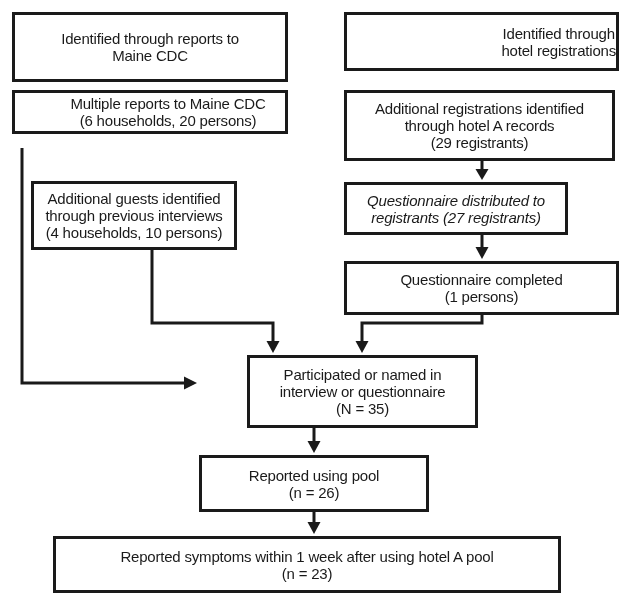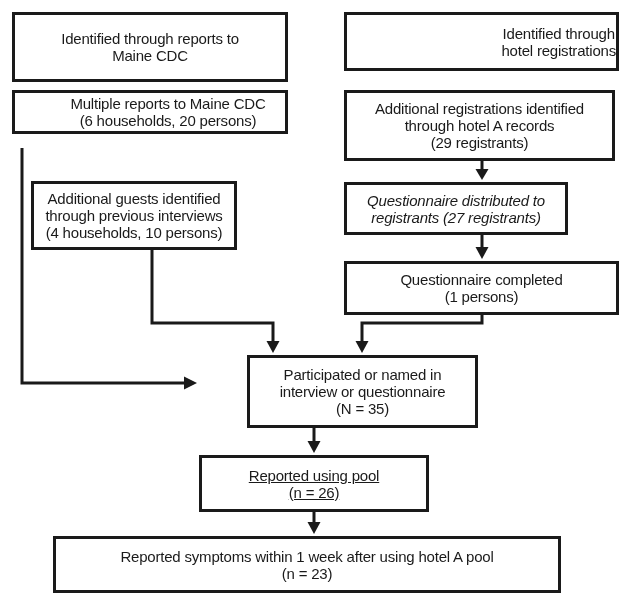--- a/index.html
+++ b/index.html
@@ -44,21 +44,21 @@
     letter-spacing: -0.2px;
   }
   .box-a { left: 12px;  top: 12px;  width: 276px; height: 70px; }
   .box-b { left: 12px;  top: 90px;  width: 276px; height: 44px; padding-left: 36px; }
   .box-c { left: 31px;  top: 181px; width: 206px; height: 69px; }
   .box-d { left: 344px; top: 12px;  width: 275px; height: 59px; justify-content: flex-end; }
   .box-e { left: 344px; top: 90px;  width: 271px; height: 71px; }
   .box-f { left: 344px; top: 182px; width: 224px; height: 53px; font-style: italic; }
   .box-g { left: 344px; top: 261px; width: 275px; height: 54px; }
   .box-h { left: 199px; top: 355px; width: 231px; height: 73px; margin-left: 48px; }
-  .box-i { left: 199px; top: 455px; width: 230px; height: 57px; text-decoration: underline; }
+  .box-i { left: 199px; top: 455px; width: 230px; height: 57px; }
   .box-j { left: 53px;  top: 536px; width: 508px; height: 57px; }
 </style>
 </head>
 <body>
 
 <div class="canvas">
 
   <svg class="connectors" viewBox="0 0 635 610" xmlns="http://www.w3.org/2000/svg">
 
     <g>

